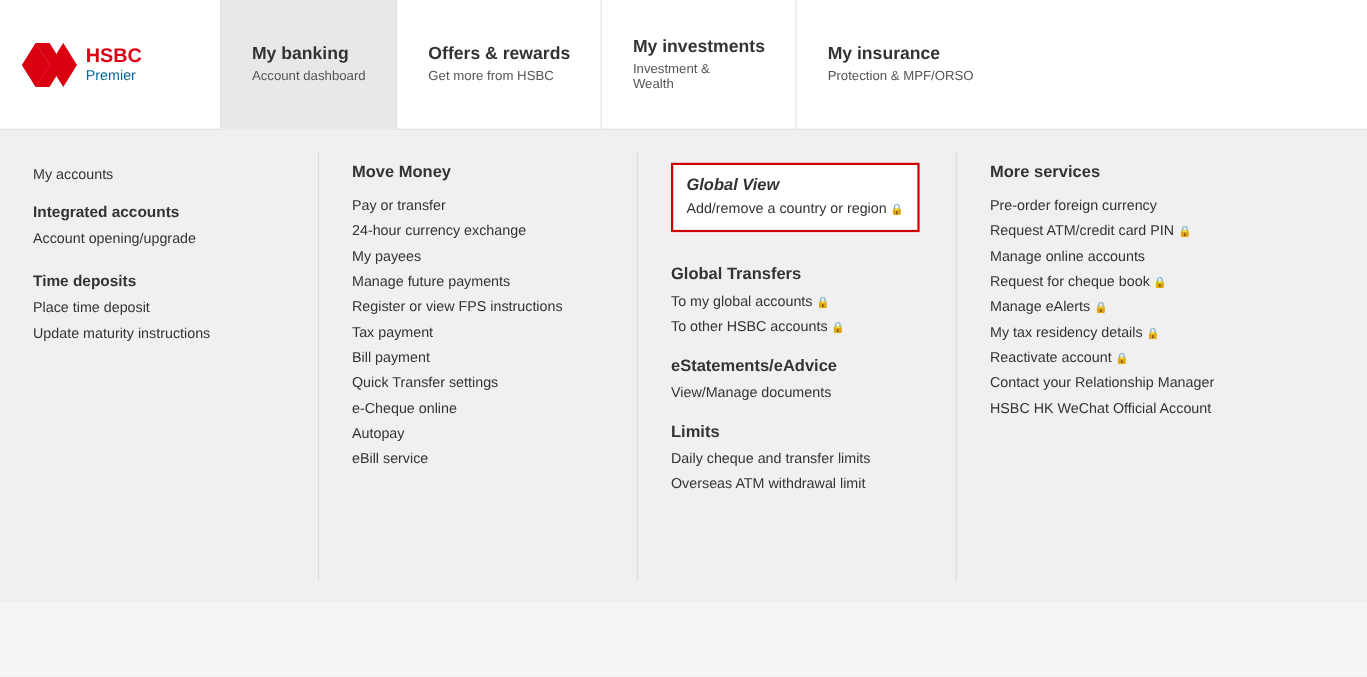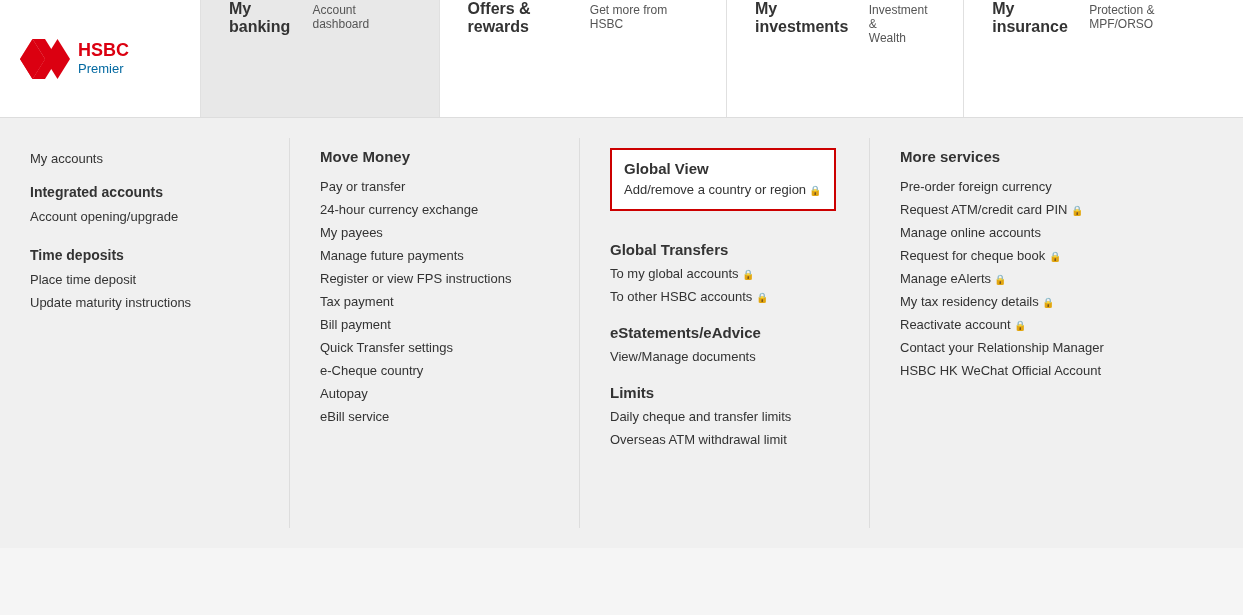--- a/index.html
+++ b/index.html
@@ -41,21 +41,21 @@
     .logo-premier {
       font-size: 13px;
       color: #0369a1;
     }
     .nav-items {
       display: flex;
       flex: 1;
     }
     .nav-item {
       display: flex;
-      flex-direction: row;
+      flex-direction: column;
       justify-content: center;
       padding: 0 28px;
       cursor: pointer;
       border-left: 1px solid #e0e0e0;
       min-width: 140px;
       position: relative;
     }
     .nav-item.active {
       background: #e8e8e8;
     }
@@ -109,20 +109,21 @@
       margin-bottom: 14px;
       background: #fff;
       display: inline-block;
       min-width: 210px;
     }
     .global-view-title {
       font-size: 15px;
       font-weight: bold;
       color: #333;
       margin-bottom: 4px;
+      font-style: italic;
     }
     .global-view-desc {
       font-size: 13px;
       color: #333;
       line-height: 1.4;
     }
     .col1-plain {
       font-size: 13px;
       color: #333;
       padding: 3px 0;
@@ -196,21 +197,21 @@
   <div class="dropdown-col">
     <div class="col-heading">Move Money</div>
     <a class="col-item">Pay or transfer</a>
     <a class="col-item">24-hour currency exchange</a>
     <a class="col-item">My payees</a>
     <a class="col-item">Manage future payments</a>
     <a class="col-item">Register or view FPS instructions</a>
     <a class="col-item">Tax payment</a>
     <a class="col-item">Bill payment</a>
     <a class="col-item">Quick Transfer settings</a>
-    <a class="col-item">e-Cheque country</a>
+    <a class="col-item">e-Cheque online</a>
     <a class="col-item">Autopay</a>
     <a class="col-item">eBill service</a>
   </div>
 
   <div class="dropdown-col">
     
     <div class="global-view-box">
       <div class="global-view-title">Global View</div>
       <div class="global-view-desc">Add/remove a country or region <span style="font-size:10px;">🔒</span></div>
     </div>

